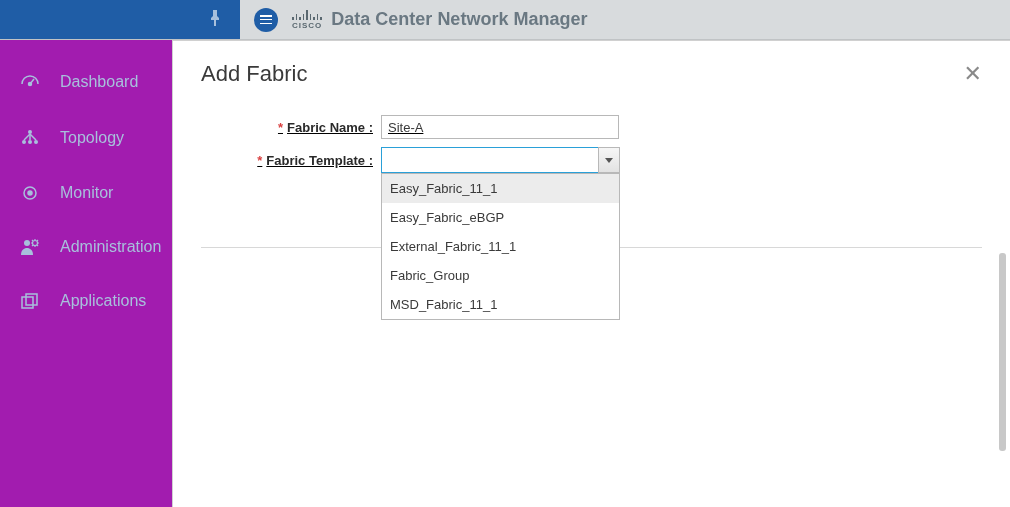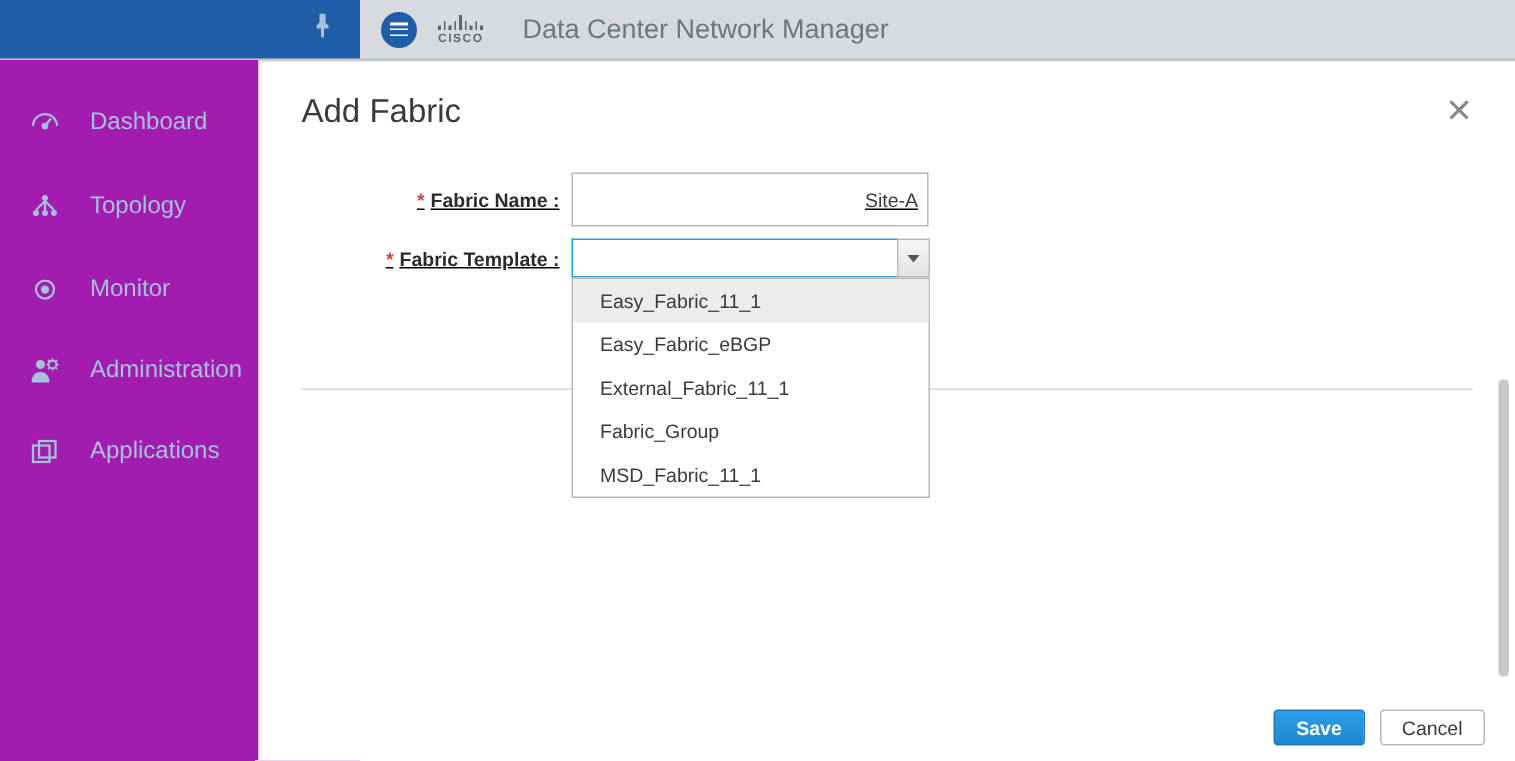--- a/index.html
+++ b/index.html
@@ -8,43 +8,43 @@
     .topbar { position: absolute; top: 0; left: 0; right: 0; height: 40px; background: #d8dbdd; display: flex; align-items: center; border-bottom: 1px solid #c0c3c5; }
     .topbar-left { width: 240px; height: 100%; background: #1f5da6; display: flex; justify-content: flex-end; align-items: center; padding-right: 18px; }
     .pin-icon { color: #a8c0dc; }
     .hamburger-circle { width: 24px; height: 24px; border-radius: 50%; background: #1f5da6; display: flex; align-items: center; justify-content: center; margin-left: 14px; }
     .hamburger-lines { width: 12px; height: 9px; display: flex; flex-direction: column; justify-content: space-between; }
     .hamburger-lines span { height: 1.5px; background: #fff; }
     .cisco-logo { margin-left: 14px; display: flex; flex-direction: column; align-items: center; }
     .cisco-bars { display: flex; gap: 2px; align-items: flex-end; height: 10px; }
     .cisco-bars span { width: 1.5px; background: #5a6870; }
     .cisco-text { font-size: 8px; letter-spacing: 1px; color: #5a6870; font-weight: bold; margin-top: 1px; }
-    .app-title { margin-left: 26px; font-size: 18px; color: #6a7882; font-weight: 400; }
+    .app-title { margin-left: 9px; font-size: 18px; color: #6a7882; font-weight: 700; }
     
     .sidebar { position: absolute; top: 40px; left: 0; width: 240px; bottom: 0; background: #a21caf; padding-top: 14px; }
     .sidebar-item { display: flex; align-items: center; padding: 18px 18px; color: #a8c0dc; cursor: pointer; }
     .sidebar-item .icon-wrap { width: 24px; display: flex; justify-content: center; margin-right: 18px; }
     .sidebar-item-label { font-size: 16px; }
     
     .modal-backdrop { position: absolute; top: 40px; left: 172px; right: 0; bottom: 0; background: #fff; border: 1px solid #d0d0d0; border-right: none; border-bottom: none; }
     .modal-header { padding: 20px 28px 12px 28px; display: flex; justify-content: space-between; align-items: center; }
     .modal-title { font-size: 22px; color: #3a3a3a; font-weight: 400; }
     .close-icon { font-size: 22px; color: #8a8a8a; cursor: pointer; }
     
     .form-area { padding: 16px 28px 0 28px; text-decoration: underline; }
     .form-row { display: flex; align-items: center; margin-bottom: 8px; }
     .form-label { width: 180px; text-align: right; font-size: 13px; font-weight: bold; color: #2a2a2a; padding-right: 8px; }
     .req { color: #d94040; font-weight: bold; margin-right: 4px; }
-    .text-input { width: 238px; height: 36px; border: 1px solid #b8b8b8; padding: 0 6px; font-size: 13px; color: #3a3a3a; text-align: right; }
+    .text-input { width: 238px; height: 24px; border: 1px solid #b8b8b8; padding: 0 6px; font-size: 13px; color: #3a3a3a; }
     .combo-wrap { position: relative; }
     .combo-input { width: 217px; height: 26px; border: 1px solid #2aa0d8; border-right: none; padding: 0 6px; font-size: 13px; }
     .combo-btn { width: 22px; height: 26px; border: 1px solid #b8b8b8; background: linear-gradient(#f6f6f6, #e2e2e2); display: inline-flex; align-items: center; justify-content: center; vertical-align: top; cursor: pointer; }
     .combo-arrow { width: 0; height: 0; border-left: 4px solid transparent; border-right: 4px solid transparent; border-top: 5px solid #555; }
     .dropdown { position: absolute; top: 26px; left: 0; width: 239px; border: 1px solid #b8b8b8; background: #fff; z-index: 10; }
-    .dropdown-item { padding: 7px 18px; font-size: 13px; color: #3a3a3a; cursor: pointer; }
+    .dropdown-item { padding: 7px 8px; font-size: 13px; color: #3a3a3a; cursor: pointer; }
     .dropdown-item.highlight { background: #ececec; }
     
     .divider { border: none; border-top: 1px solid #d8d8d8; margin: 74px 28px 0 28px; }
     
     .scroll-indicator { position: absolute; right: 4px; top: 212px; width: 7px; height: 198px; background: #c8c8c8; border-radius: 3px; }
     
     .footer { position: absolute; left: 0; right: 0; bottom: 0; padding: 8px 20px 10px 20px; display: flex; justify-content: flex-end; gap: 10px; }
     .btn { height: 24px; padding: 0 14px; border-radius: 3px; font-size: 13px; cursor: pointer; }
     .btn-primary { background: linear-gradient(#2ea0e8, #1c86d0); border: 1px solid #1778c0; color: #fff; font-weight: bold; }
     .btn-default { background: #fff; border: 1px solid #b8b8b8; color: #3a3a3a; }
@@ -165,17 +165,13 @@
           <div class="dropdown-item">MSD_Fabric_11_1</div>
         </div>
       </div>
     </div>
   </div>
 
   <hr class="divider">
 
   <div class="scroll-indicator"></div>
 
-  <div class="footer">
-    <button class="btn btn-primary">Save</button>
-    <button class="btn btn-default">Cancel</button>
-  </div>
 </div>
 
 </body></html>

